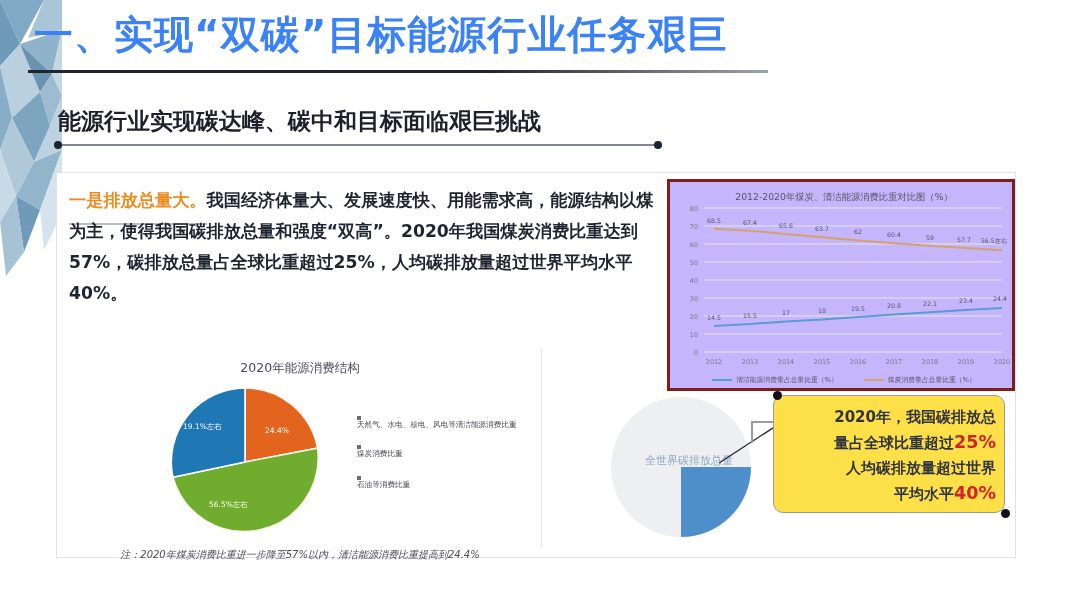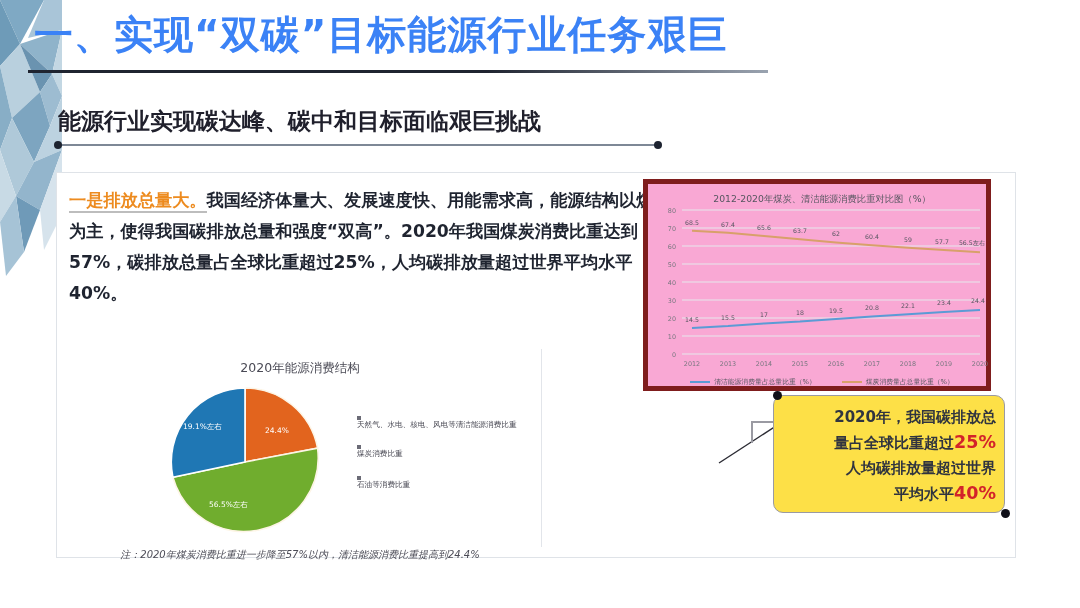--- a/index.html
+++ b/index.html
@@ -42,21 +42,21 @@
     position:absolute;left:56px;top:172px;width:960px;height:386px;
     background:#fff;border:1px solid #dfe3e8;box-sizing:border-box;
   }
 
   
   .para{
     position:absolute;left:12px;top:12px;width:600px;
     font-size:17.2px;line-height:31px;color:#1f2430;font-weight:bold;
     font-family:"DejaVu Sans","Liberation Sans",sans-serif;
   }
-  .para .hl{color:#ED8B1F;border-bottom:2px solid #BDBDBD;padding-bottom:1px;}
+  .para .hl{color:#ED8B1F;border-bottom:2px solid #BDBDBD;padding-bottom:13px;}
 
   
   .pie-panel{position:absolute;left:8px;top:168px;width:470px;height:210px;margin-top:19px;}
   .pie-title{
     position:absolute;left:0;top:0;width:470px;text-align:center;
     font-size:12.5px;color:#4a4a55;
     font-family:"DejaVu Sans","Liberation Sans",sans-serif;
   }
   .pie-svg{position:absolute;left:82px;top:22px;}
   .pie-label{position:absolute;font-size:7.5px;color:#ffffff;font-family:"DejaVu Sans","Liberation Sans",sans-serif;white-space:nowrap;}
@@ -65,22 +65,22 @@
   .pl-sq{width:4px;height:4px;background:#6b6b76;margin-top:4px;margin-right:4px;flex:0 0 4px;}
   .pl-txt{font-size:7.6px;line-height:10px;color:#4a4a55;font-family:"DejaVu Sans","Liberation Sans",sans-serif;}
   .pie-note{
     position:absolute;left:0;top:188px;width:470px;text-align:center;
     font-size:10px;color:#4a4a55;font-family:"DejaVu Sans","Liberation Sans",sans-serif;font-style:italic;
   }
   .panel-divider{position:absolute;left:484px;top:176px;width:1px;height:198px;background:#e2e5ea;}
 
   
   .linechart-card{
-    position:absolute;left:586px;top:6px;width:348px;height:212px;
-    background:#f9a8d4;border:5px solid #7f1d1d;box-sizing:border-box;
+    position:absolute;left:610px;top:6px;width:348px;height:212px;
+    background:#c4b5fd;border:3px solid #7f1d1d;box-sizing:border-box;
   }
   .lc-title{position:absolute;left:0;top:9px;width:348px;text-align:center;font-size:9.3px;color:#55555f;font-family:"DejaVu Sans","Liberation Sans",sans-serif;}
   .lc-legend{position:absolute;left:0;top:193px;width:348px;display:flex;justify-content:center;gap:26px;}
   .lc-leg{display:flex;align-items:center;gap:4px;}
   .lc-leg .bar{width:20px;height:2px;}
   .lc-leg .txt{font-size:6.8px;color:#55555f;font-family:"DejaVu Sans","Liberation Sans",sans-serif;white-space:nowrap;}
 
   
   .globe-wrap{position:absolute;left:552px;top:222px;width:160px;height:150px;}
   .globe-label{position:absolute;left:16px;top:58px;width:128px;text-align:center;font-size:11px;color:#8ea7c4;font-family:"DejaVu Sans","Liberation Sans",sans-serif;}
@@ -255,20 +255,28 @@
         <span class="bar" style="background:#5B9BD5"></span>
         <span class="txt">清洁能源消费量占总量比重（%）</span>
       </div>
       <div class="lc-leg">
         <span class="bar" style="background:#D8A06A"></span>
         <span class="txt">煤炭消费量占总量比重（%）</span>
       </div>
     </div>
   </div>
 
+  <div class="globe-wrap">
+    <svg width="150" height="146" viewBox="0 0 150 146">
+      <circle cx="72" cy="72" r="70" fill="#EDEFF1"></circle>
+
+      <path d="M72,72 L72,142 A70,70 0 0,0 142,72 Z" fill="#4E8FCB"></path>
+    </svg>
+    <div class="globe-label">全世界碳排放总量</div>
+  </div>
 
   <svg class="leader" viewBox="0 0 130 60">
     <line x1="2" y1="58" x2="82" y2="6" stroke="#2b2b33" stroke-width="1.4"></line>
     <line x1="82" y1="6" x2="128" y2="6" stroke="#2b2b33" stroke-width="1.4"></line>
   </svg>
 
   <div class="co-tail-v"></div>
   <div class="co-tail"></div>
 
   <div class="callout">

